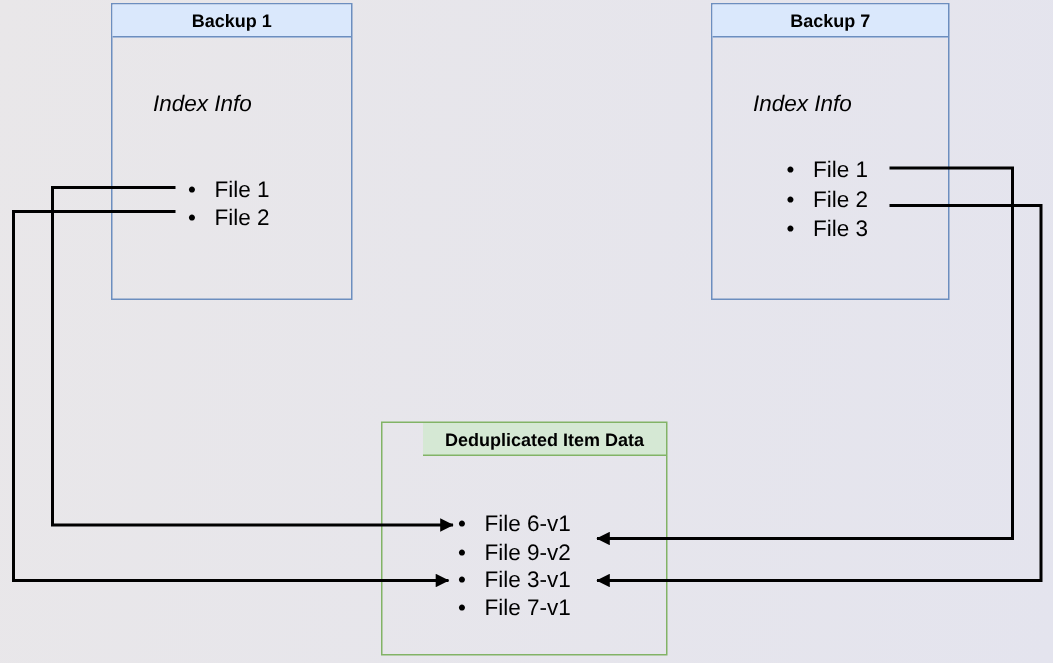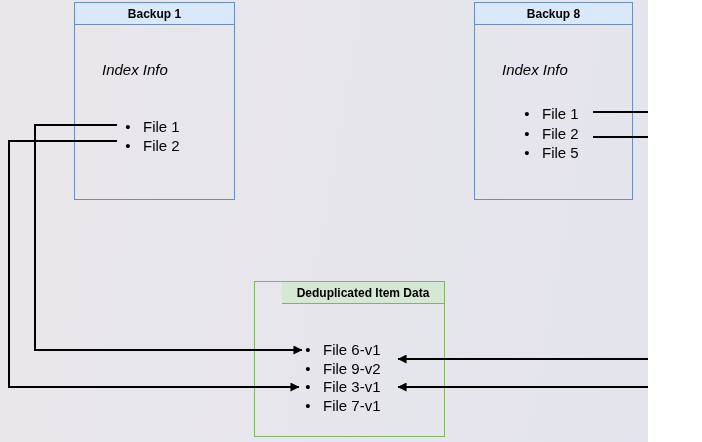--- a/index.html
+++ b/index.html
@@ -2,21 +2,21 @@
 <html><head>
 <meta charset="utf-8">
 <style>
   html, body { margin: 0; padding: 0; }
   body {
     font-family: "Liberation Sans", "DejaVu Sans", sans-serif;
     color: #000;
   }
   #canvas {
     position: relative;
-    width: 648px;
+    width: 702px;
     height: 442px;
     overflow: hidden;
   }
   .box {
     position: absolute;
     border: 1.5px solid #666;
     box-sizing: border-box;
     background: transparent;
   }
   .box-header {
@@ -85,34 +85,34 @@
         <span>File 1</span>
       </li>
       <li>
         <span class="bullet">•</span>
         <span>File 2</span>
       </li>
     </ul>
   </div>
 
   <div class="box" id="box-1" style="border-color: rgb(108, 142, 191);">
-    <div class="box-header" style="background: rgb(218, 232, 252); border-bottom-color: rgb(108, 142, 191);">Backup 8</div>
+    <div class="box-header" style="background: rgb(218, 232, 252); border-bottom-color: rgb(108, 142, 191);">Backup 7</div>
     <div class="index-label">Index Info</div>
     <ul class="item-list">
       <li>
         <span class="bullet">•</span>
         <span>File 1</span>
       </li>
       <li>
         <span class="bullet">•</span>
         <span>File 2</span>
       </li>
       <li>
         <span class="bullet">•</span>
-        <span>File 5</span>
+        <span>File 3</span>
       </li>
     </ul>
   </div>
 
   <div class="box" id="box-2" style="border-color: rgb(130, 179, 102);">
     <div class="box-header" style="background: rgb(213, 232, 212); border-bottom-color: rgb(130, 179, 102); margin-left: 27px;">Deduplicated Item Data</div>
     <ul class="item-list">
       <li>
         <span class="bullet">•</span>
         <span>File 6-v1</span>

